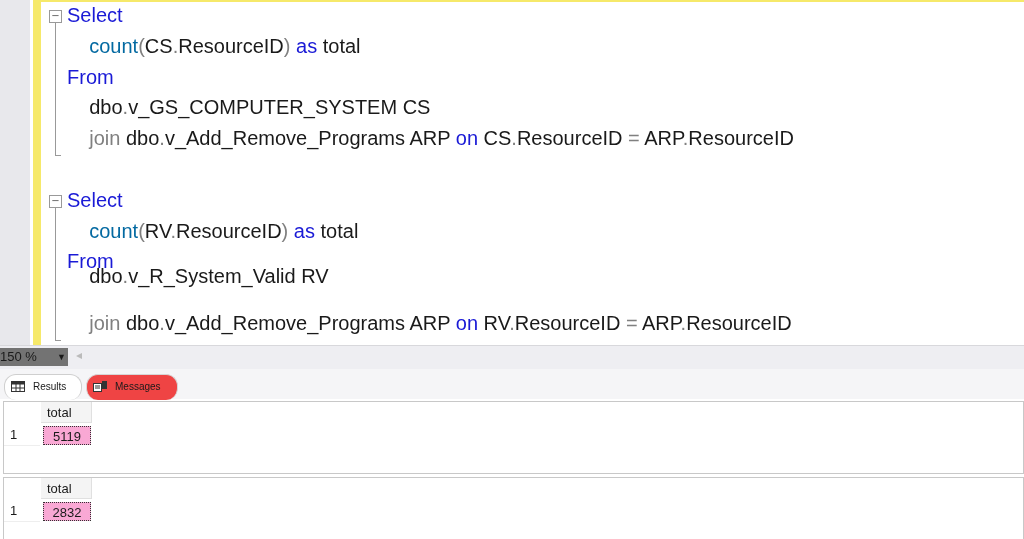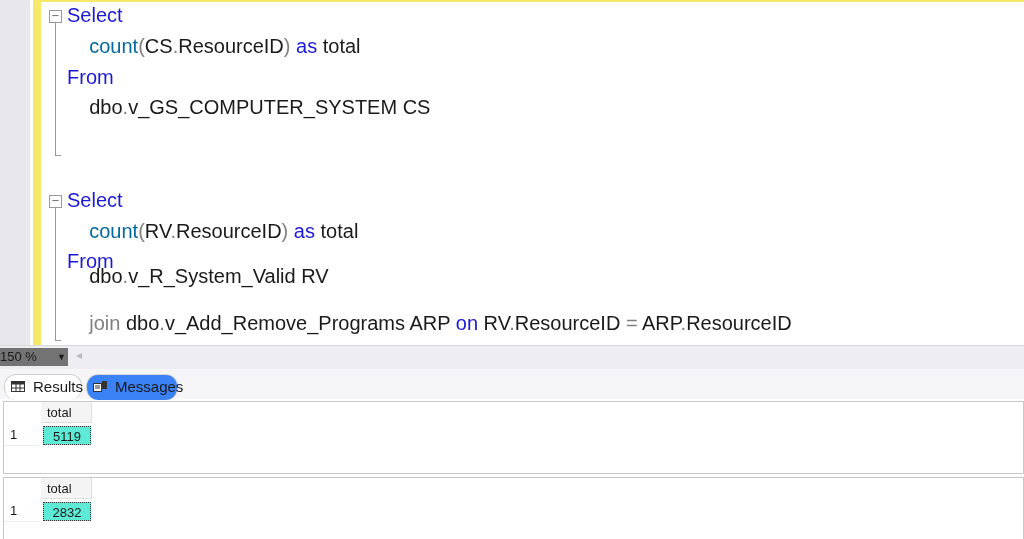--- a/index.html
+++ b/index.html
@@ -13,50 +13,51 @@
   .fn { color:#0369a1; }
   .gray { color:#808080; }
   .fold { position:absolute; left:8px; width:11px; height:11px; border:1px solid #999; background:#fff; font-size:10px; line-height:10px; text-align:center; color:#555; font-family:"DejaVu Sans", sans-serif; }
   .foldline { position:absolute; left:14px; width:1px; background:#999; }
   .foldend { position:absolute; left:14px; width:6px; height:1px; background:#999; }
   .zoombar { position:absolute; left:0; top:345px; width:1024px; height:23px; background:#eeeef2; border-top:1px solid #d8d8dc; }
   .zoomsel { position:absolute; left:0; top:2px; width:68px; height:18px; font-size:13px; line-height:18px; color:#1a1a1a; background:#737373; }
   .zoomsel .caret { position:absolute; right:2px; top:0; font-size:9px; }
   .scrollleft { position:absolute; left:76px; top:2px; font-size:12px; color:#bbb; }
   .tabs { position:absolute; left:0; top:369px; width:1024px; height:30px; background:#f5f5f7; }
-  .tab { position:absolute; top:5px; height:25px; font-size:15px; line-height:24px; color:#1a1a1a;border-radius:12px; }
+  .tab { position:absolute; top:5px; height:25px; font-size:10px; line-height:24px; color:#1a1a1a;border-radius:12px; }
   .tab.results { left:4px; width:76px; background:#fff; border:1px solid #cfcfcf; border-bottom:none; }
-  .tab.messages { left:86px; width:90px; background:#3b82f6; border:1px solid #d6d6d6; border-bottom:none; }
+  .tab.messages { left:86px; width:90px; background:#ef4444; border:1px solid #d6d6d6; border-bottom:none; }
   .tab .ico { position:absolute; left:6px; top:6px; width:14px; height:11px; }
   .tab .lbl { position:absolute; left:28px; top:0; }
   .grid { position:absolute; left:3px; right:0; border:1px solid #c8c8c8; background:#fff; }
   .grid1 { top:401px; height:71px; }
   .grid2 { top:477px; height:62px; border-bottom:none; }
   .hdr { position:absolute; left:37px; top:0; width:51px; height:21px; font-size:13px; line-height:21px; color:#1a1a1a; background:#f4f4f4; border-right:1px solid #e0e0e0; border-bottom:1px solid #e0e0e0; padding-left:6px; box-sizing:border-box; }
   .rownum { position:absolute; left:0; top:22px; width:36px; height:22px; font-size:13px; line-height:22px; padding-left:6px; box-sizing:border-box; color:#1a1a1a; border-bottom:1px solid #eee; }
-  .cell { position:absolute; left:39px; top:24px; width:48px; height:19px; font-size:13px; line-height:19px; text-align:center; color:#1a1a1a; background:#5eead4; border:1px dotted #333; box-sizing:border-box; }
+  .cell { position:absolute; left:39px; top:24px; width:48px; height:19px; font-size:13px; line-height:19px; text-align:center; color:#1a1a1a; background:#f9a8d4; border:1px dotted #333; box-sizing:border-box; }
 </style>
 </head>
 <body>
 
 <div class="gutter"></div>
 <div class="changebar"></div>
 <div class="topline"></div>
 
 <div class="editor" id="editor">
   <div class="fold" style="top:10px">−</div>
   <div class="foldline" style="top:22px;height:133px"></div>
   <div class="foldend" style="top:155px"></div>
   <div class="fold" style="top:195px">−</div>
   <div class="foldline" style="top:207px;height:133px"></div>
   <div class="foldend" style="top:340px"></div>
 <div class="line" style="top: 0px;"><span class="kw">Select</span></div>
     <div class="line" style="top: 30.8px;"><span>    </span><span class="fn">count</span><span class="gray">(</span><span>CS</span><span class="gray">.</span><span>ResourceID</span><span class="gray">)</span><span> </span><span class="kw">as</span><span> total</span></div>
     <div class="line" style="top: 61.6px;"><span class="kw">From</span></div>
     <div class="line" style="top: 92.4px;"><span>    dbo</span><span class="gray">.</span><span>v_GS_COMPUTER_SYSTEM CS</span></div>
+    <div class="line" style="top: 123.2px;"><span>    </span><span class="gray">join</span><span> dbo</span><span class="gray">.</span><span>v_Add_Remove_Programs ARP </span><span class="kw">on</span><span> CS</span><span class="gray">.</span><span>ResourceID </span><span class="gray">=</span><span> ARP</span><span class="gray">.</span><span>ResourceID</span></div>
     <div class="line" style="top: 154px;"></div>
     <div class="line" style="top: 184.8px;"><span class="kw">Select</span></div>
     <div class="line" style="top: 215.6px;"><span>    </span><span class="fn">count</span><span class="gray">(</span><span>RV</span><span class="gray">.</span><span>ResourceID</span><span class="gray">)</span><span> </span><span class="kw">as</span><span> total</span></div>
     <div class="line" style="top: 246.4px;"><span class="kw">From</span></div>
     <div class="line" style="top: 261px;"><span>    dbo</span><span class="gray">.</span><span>v_R_System_Valid RV</span></div>
     <div class="line" style="top: 308px;"><span>    </span><span class="gray">join</span><span> dbo</span><span class="gray">.</span><span>v_Add_Remove_Programs ARP </span><span class="kw">on</span><span> RV</span><span class="gray">.</span><span>ResourceID </span><span class="gray">=</span><span> ARP</span><span class="gray">.</span><span>ResourceID</span></div>
   </div>
 
 <div class="zoombar">
   <div class="zoomsel">

